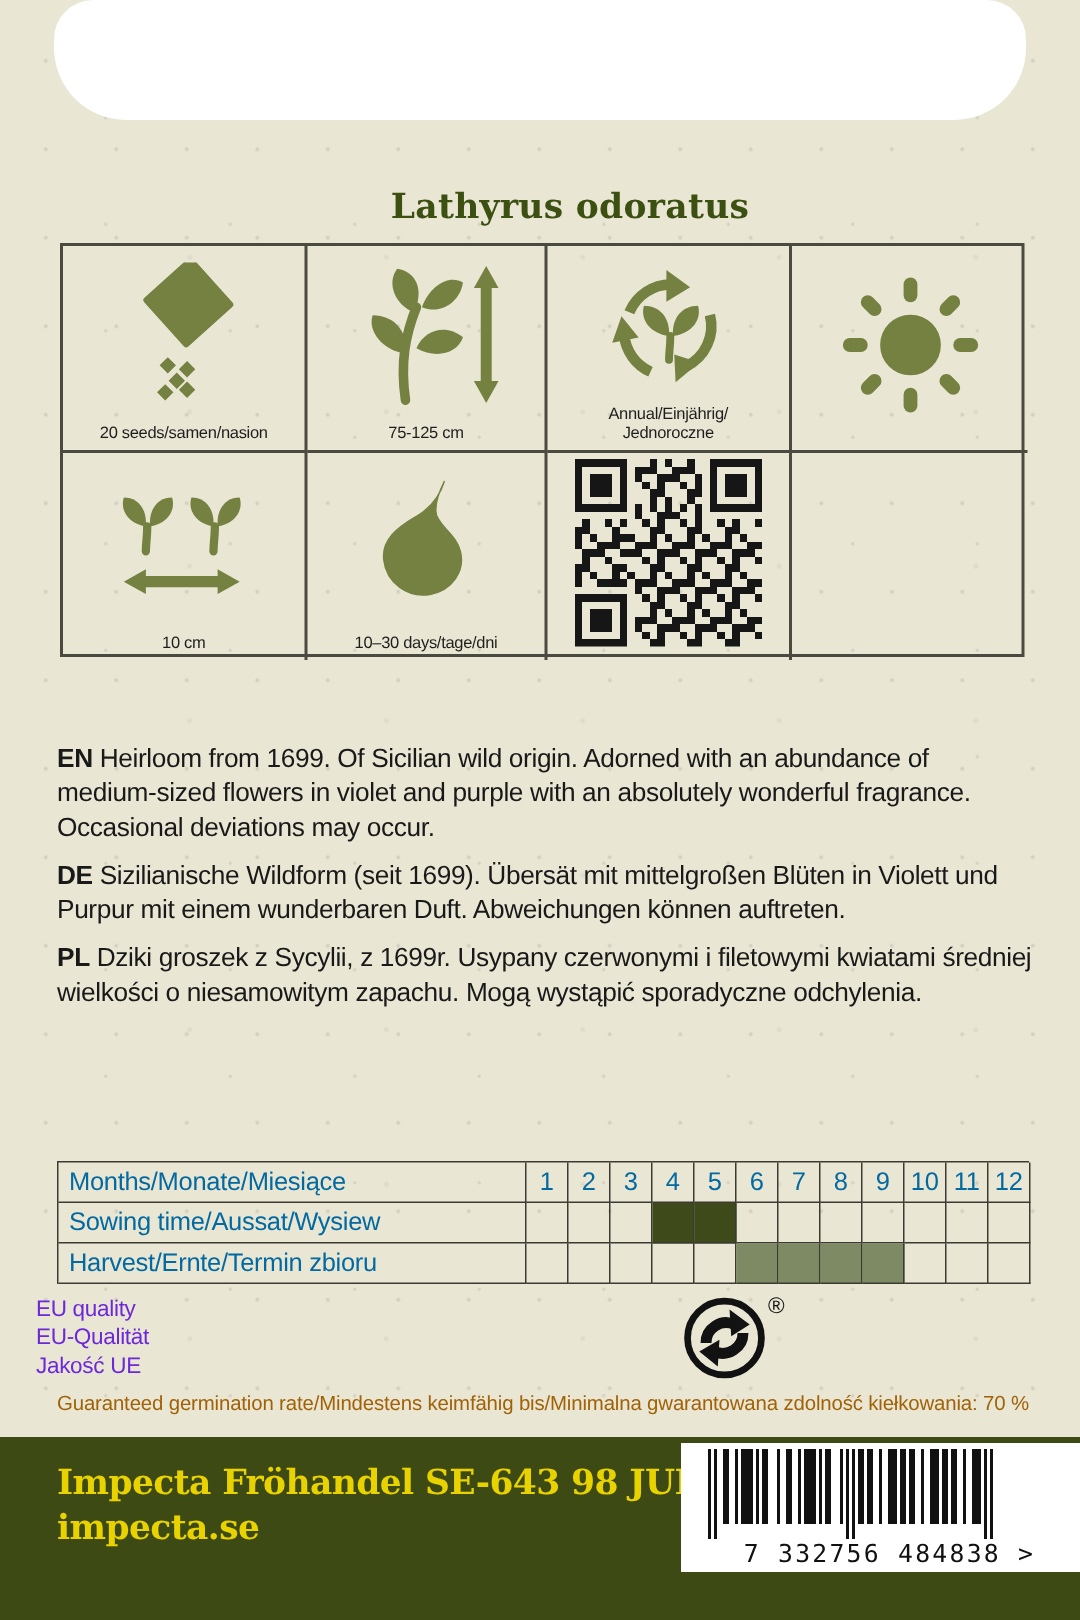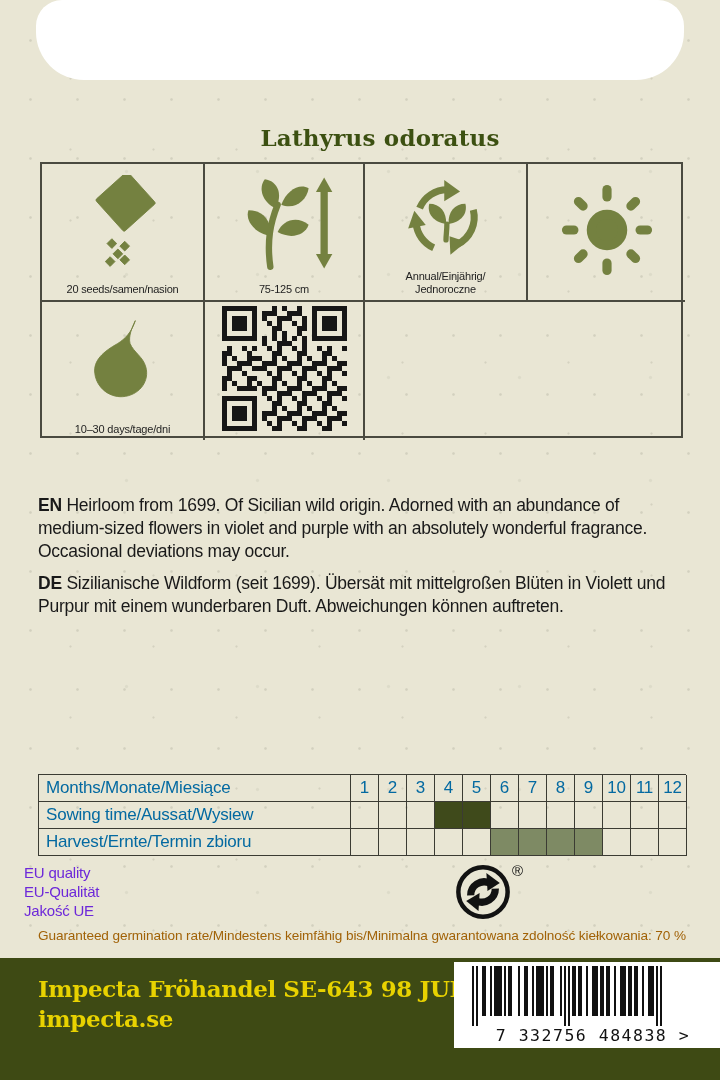--- a/index.html
+++ b/index.html
@@ -141,20 +141,38 @@
             <path d="M24 24 L19 19"></path>
               <path d="M76 24 L81 19"></path>
             <path d="M24 76 L19 81"></path>
               <path d="M76 76 L81 81"></path>
           </g>
         </svg>
       </div>
     </div>
 
 
+    <div class="cell">
+      <div class="icon-wrap">
+        <svg width="104" height="92" viewBox="0 0 112 100">
+          <g class="icon-olive" fill="#748140" stroke="#748140">
+            <path d="M28 38 C16 36 9 27 12 17 C22 17 29 25 28 38 Z" stroke="none"></path>
+            <path d="M31 38 C43 36 50 27 47 17 C37 17 30 25 31 38 Z" stroke="none"></path>
+            <path d="M29 38 C29 46 28 50 28 56" fill="none" stroke-width="6" stroke-linecap="round"></path>
+            <path d="M77 38 C65 36 58 27 61 17 C71 17 78 25 77 38 Z" stroke="none"></path>
+            <path d="M80 38 C92 36 99 27 96 17 C86 17 79 25 80 38 Z" stroke="none"></path>
+            <path d="M78 38 C78 46 77 50 77 56" fill="none" stroke-width="6" stroke-linecap="round"></path>
+            <path d="M26 78 H82" fill="none" stroke-width="8"></path>
+            <polygon points="28,69 12,78 28,87" stroke="none"></polygon>
+            <polygon points="80,69 96,78 80,87" stroke="none"></polygon>
+          </g>
+        </svg>
+      </div>
+      <div class="cap">10 cm</div>
+    </div>
 
     <div class="cell">
       <div class="icon-wrap">
         <svg width="88" height="92" viewBox="0 0 100 100">
           <path class="icon-olive" stroke="#748140" d="M64 3 C60 16 52 24 44 29 C28 38 16 48 18 63 C20 80 36 92 53 89 C70 86 80 71 76 56 C73 44 62 39 58 29 C56 21 60 11 64 3 Z" fill="#748140"></path>
         </svg>
       </div>
       <div class="cap">10–30 days/tage/dni</div>
     </div>
 
@@ -465,20 +483,21 @@
             <rect x="105" y="120" width="5" height="5" fill="#161616"></rect>
           </svg>
       </div>
     </div>
 
   </div>
 
   <div class="descriptions">
     <p><b>EN</b> <span>Heirloom from 1699. Of Sicilian wild origin. Adorned with an abundance of medium-sized flowers in violet and purple with an absolutely wonderful fragrance. Occasional deviations may occur.</span></p>
     <p><b>DE</b> <span>Sizilianische Wildform (seit 1699). Übersät mit mittelgroßen Blüten in Violett und Purpur mit einem  wunderbaren Duft.  Abweichungen können auftreten.</span></p>
+    <p><b>PL</b> <span>Dziki groszek z Sycylii, z 1699r. Usypany czerwonymi i filetowymi kwiatami średniej wielkości o niesamowitym zapachu. Mogą wystąpić sporadyczne odchylenia.</span></p>
   </div>
 
   <div class="calendar" id="calendar">
       <div class="cal-cell cal-label">Months/Monate/Miesiące</div>
       <div class="cal-cell ">1</div>
       <div class="cal-cell ">2</div>
       <div class="cal-cell ">3</div>
       <div class="cal-cell ">4</div>
       <div class="cal-cell ">5</div>
       <div class="cal-cell ">6</div>

